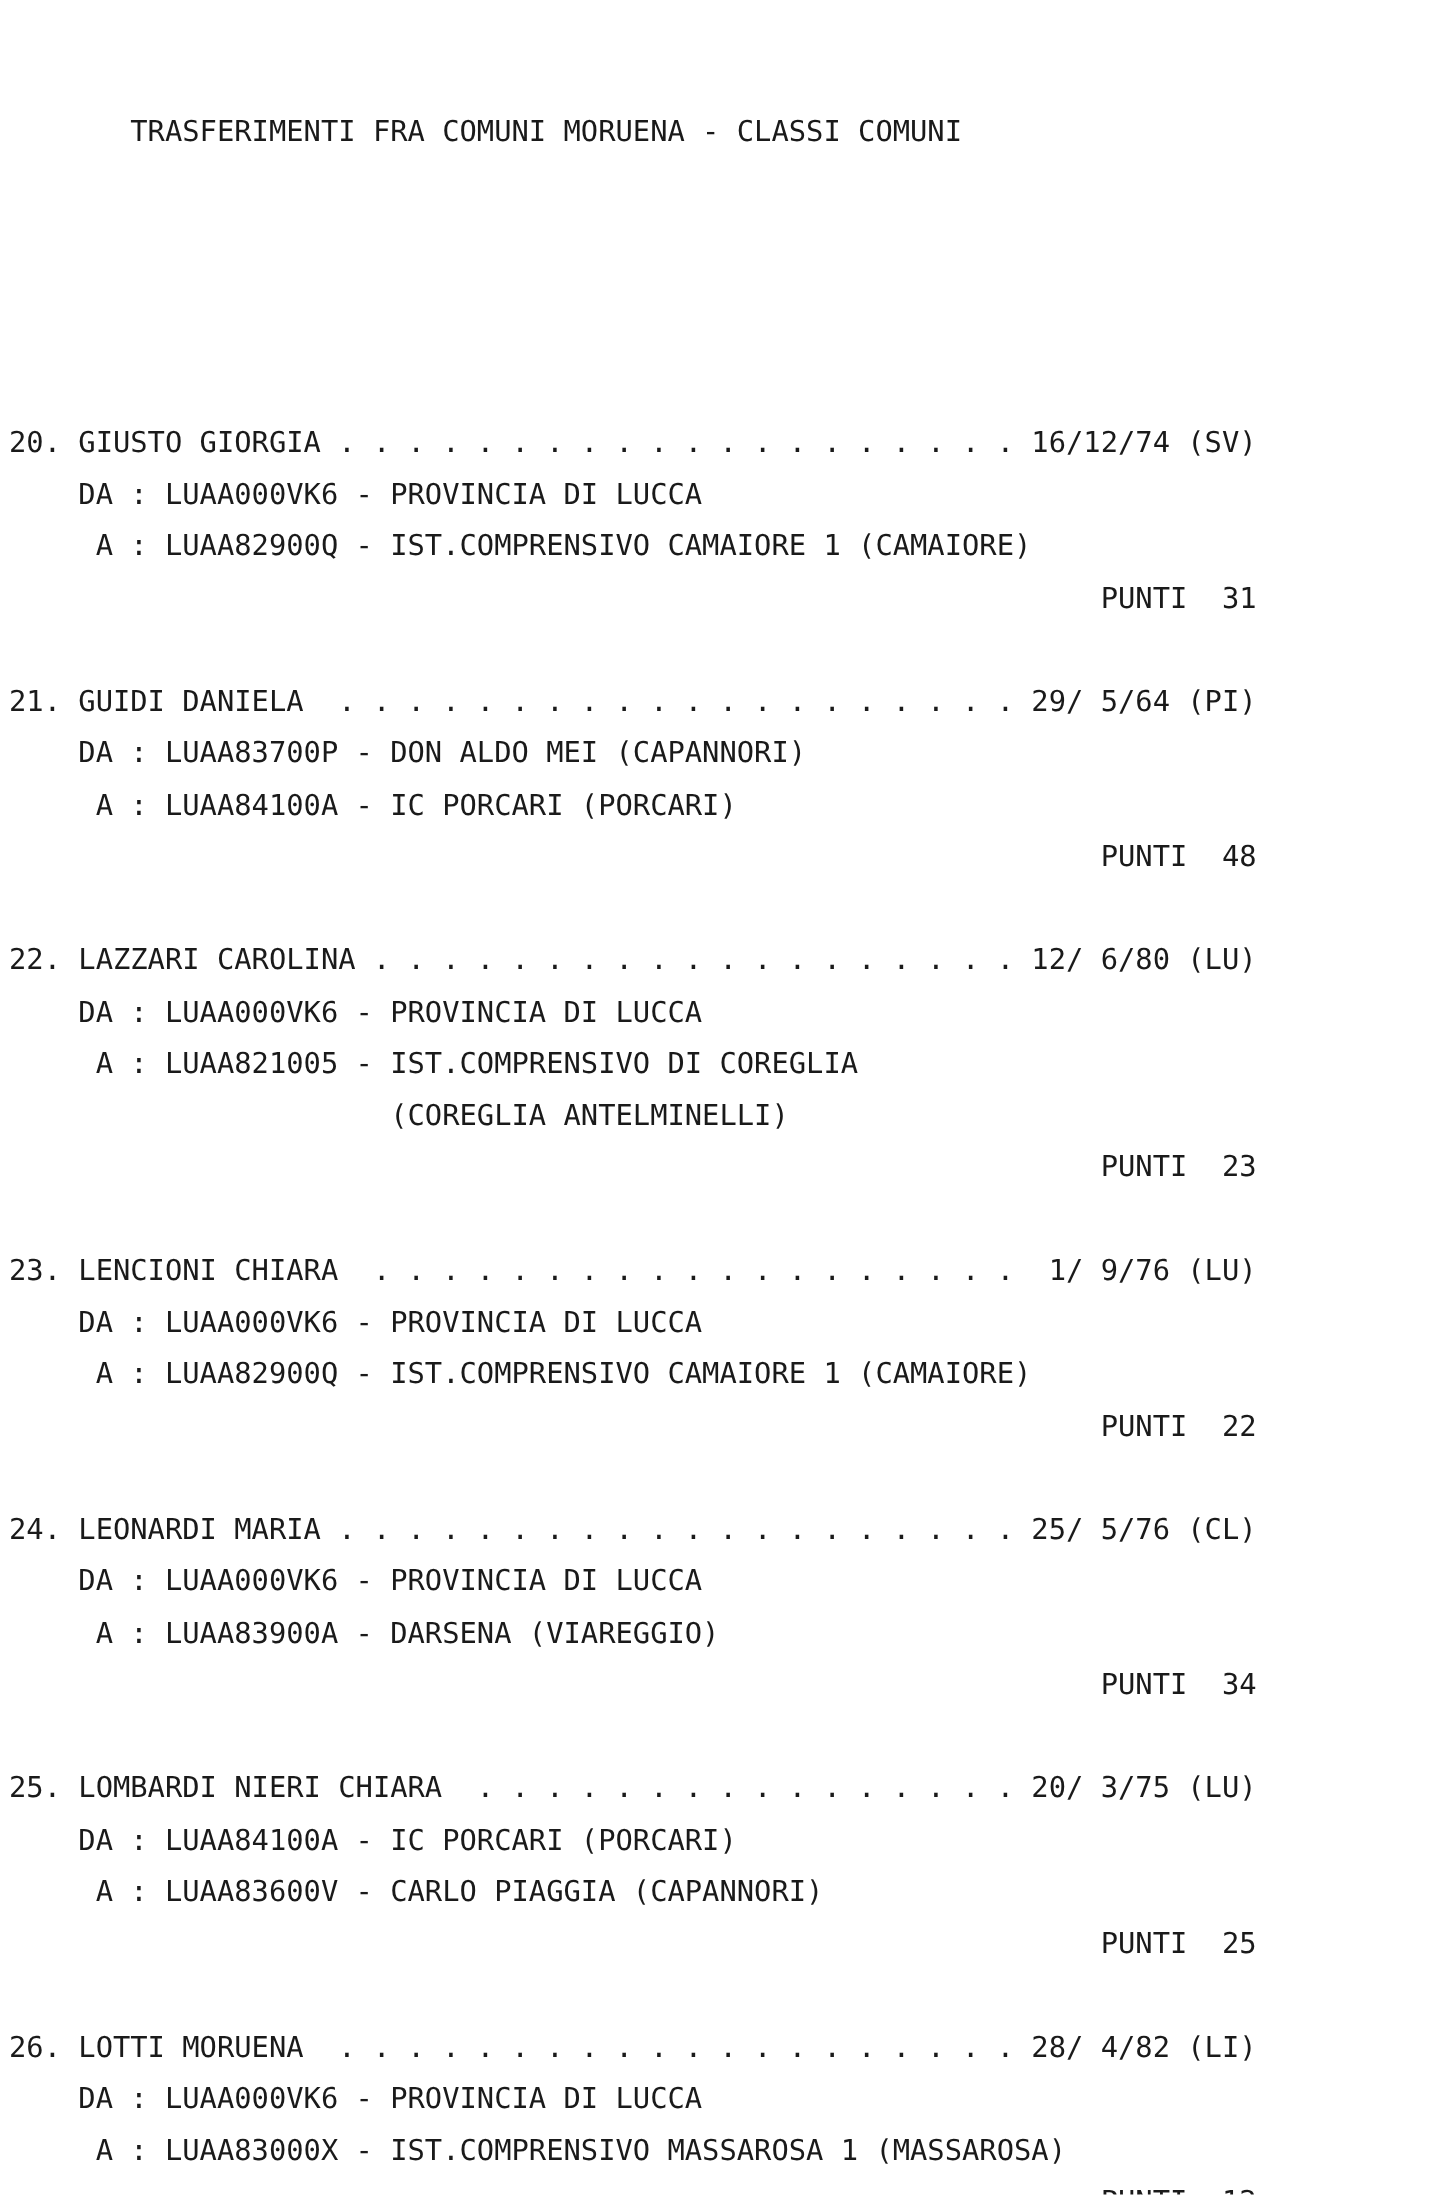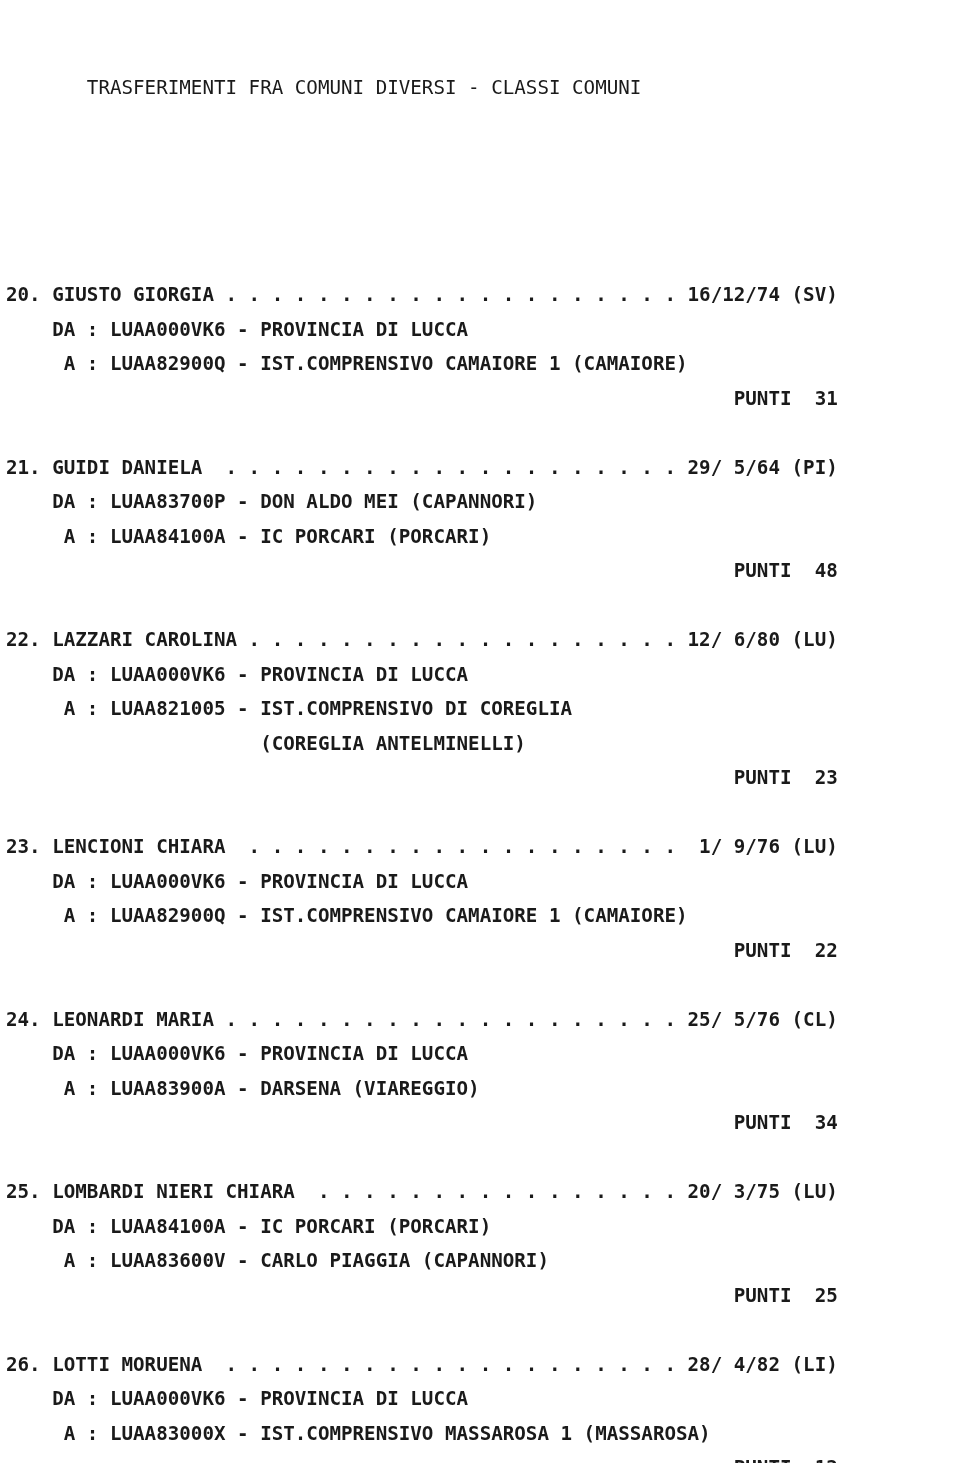--- a/index.html
+++ b/index.html
@@ -34,35 +34,34 @@
     font-variant-ligatures: none;
   }
   .title-line {
     white-space: pre;
     display: block;
     font-size: 19.2px;
     line-height: 34.5px;
   }
   .record {
     display: block;
-    font-weight: bold;
   }
   .line {
     display: block;
     white-space: pre;
     height: 34.5px;
   }
   .blank {
     display: block;
     height: 34.5px;
     white-space: pre;
   }
 </style>
 </head>
 <body>
 
 <div id="page">
   <div class="doc">
-    <span class="title-line" id="title-slot">       TRASFERIMENTI FRA COMUNI DIVERSI - CLASSI COMUNI</span>
+    <span class="title-line" id="title-slot">       TRASFERIMENTI FRA COMUNI MORUENA - CLASSI COMUNI</span>
     <span class="blank"> </span>
     <div id="records-slot"><div class="record"><span class="line">20. GIUSTO GIORGIA . . . . . . . . . . . . . . . . . . . . 16/12/74 (SV)</span><span class="line">    DA : LUAA000VK6 - PROVINCIA DI LUCCA</span><span class="line">     A : LUAA82900Q - IST.COMPRENSIVO CAMAIORE 1 (CAMAIORE)</span><span class="line">                                                               PUNTI  31</span><span class="blank"> </span></div><div class="record"><span class="line">21. GUIDI DANIELA  . . . . . . . . . . . . . . . . . . . . 29/ 5/64 (PI)</span><span class="line">    DA : LUAA83700P - DON ALDO MEI (CAPANNORI)</span><span class="line">     A : LUAA84100A - IC PORCARI (PORCARI)</span><span class="line">                                                               PUNTI  48</span><span class="blank"> </span></div><div class="record"><span class="line">22. LAZZARI CAROLINA . . . . . . . . . . . . . . . . . . . 12/ 6/80 (LU)</span><span class="line">    DA : LUAA000VK6 - PROVINCIA DI LUCCA</span><span class="line">     A : LUAA821005 - IST.COMPRENSIVO DI COREGLIA</span><span class="line">                      (COREGLIA ANTELMINELLI)</span><span class="line">                                                               PUNTI  23</span><span class="blank"> </span></div><div class="record"><span class="line">23. LENCIONI CHIARA  . . . . . . . . . . . . . . . . . . .  1/ 9/76 (LU)</span><span class="line">    DA : LUAA000VK6 - PROVINCIA DI LUCCA</span><span class="line">     A : LUAA82900Q - IST.COMPRENSIVO CAMAIORE 1 (CAMAIORE)</span><span class="line">                                                               PUNTI  22</span><span class="blank"> </span></div><div class="record"><span class="line">24. LEONARDI MARIA . . . . . . . . . . . . . . . . . . . . 25/ 5/76 (CL)</span><span class="line">    DA : LUAA000VK6 - PROVINCIA DI LUCCA</span><span class="line">     A : LUAA83900A - DARSENA (VIAREGGIO)</span><span class="line">                                                               PUNTI  34</span><span class="blank"> </span></div><div class="record"><span class="line">25. LOMBARDI NIERI CHIARA  . . . . . . . . . . . . . . . . 20/ 3/75 (LU)</span><span class="line">    DA : LUAA84100A - IC PORCARI (PORCARI)</span><span class="line">     A : LUAA83600V - CARLO PIAGGIA (CAPANNORI)</span><span class="line">                                                               PUNTI  25</span><span class="blank"> </span></div><div class="record"><span class="line">26. LOTTI MORUENA  . . . . . . . . . . . . . . . . . . . . 28/ 4/82 (LI)</span><span class="line">    DA : LUAA000VK6 - PROVINCIA DI LUCCA</span><span class="line">     A : LUAA83000X - IST.COMPRENSIVO MASSAROSA 1 (MASSAROSA)</span><span class="line">                                                               PUNTI  12</span></div></div>
   </div>
 </div>
 
 </body></html>

